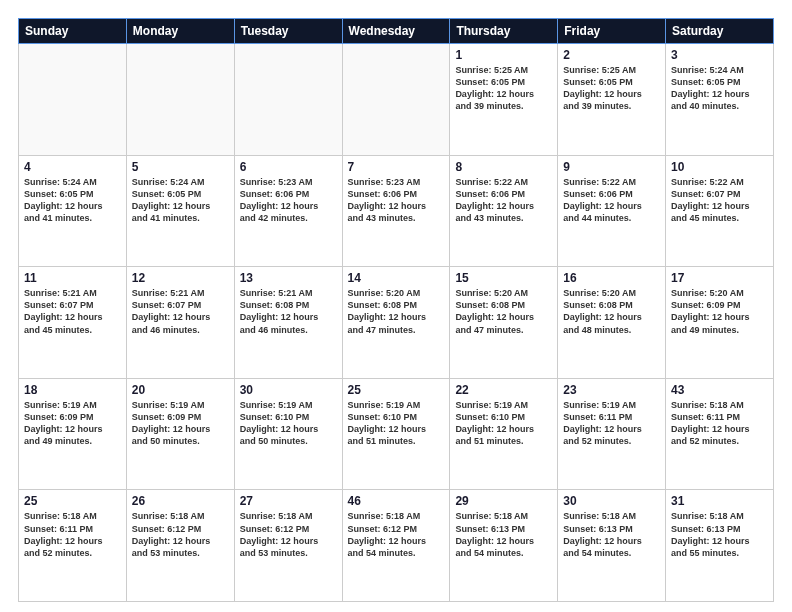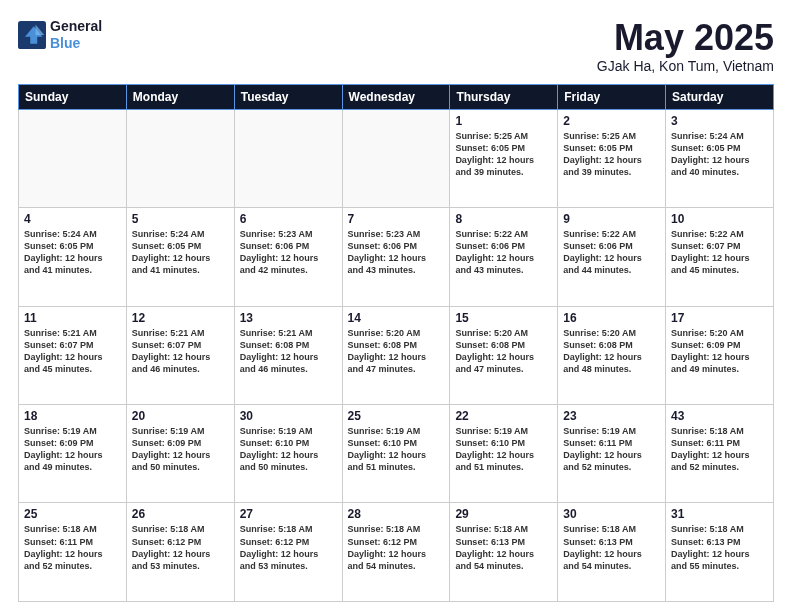--- a/index.html
+++ b/index.html
@@ -99,37 +99,20 @@
       border-collapse: collapse;
     }
     thead th {
       width: calc(100% / 7);
     }
   </style>
 </head>
 <body>
 
 <div class="page">
-  <div class="header">
-    <div class="logo">
-      <svg class="logo-icon" viewBox="0 0 32 32">
-        <rect x="0" y="0" width="32" height="32" fill="#1a3a6e" rx="3"></rect>
-        <polygon points="18,6 28,18 22,18 22,26 14,26 14,18 8,18" fill="#4a90d9"></polygon>
-        <polygon points="20,4 30,16 20,16" fill="#7ab8f0" opacity="0.7"></polygon>
-      </svg>
-      <div class="logo-text">
-        <div>General</div>
-        <div><span>Blue</span></div>
-      </div>
-    </div>
-    <div class="title-block">
-      <div class="month-title">May 2025</div>
-      <div class="subtitle">GJak Ha, Kon Tum, Vietnam</div>
-    </div>
-  </div>
 
   <table class="calendar">
     <thead>
       <tr>
       <th>Sunday</th>
           <th>Monday</th>
           <th>Tuesday</th>
           <th>Wednesday</th>
           <th>Thursday</th>
           <th>Friday</th>
@@ -333,21 +316,21 @@
 and 53 minutes.</div>
           </td>
           <td>
             <span class="day-num">27</span>
             <div class="day-info" style="white-space: pre-line;">Sunrise: 5:18 AM
 Sunset: 6:12 PM
 Daylight: 12 hours
 and 53 minutes.</div>
           </td>
           <td>
-            <span class="day-num">28</span>
+            <span class="day-num">46</span>
             <div class="day-info" style="white-space: pre-line;">Sunrise: 5:18 AM
 Sunset: 6:12 PM
 Daylight: 12 hours
 and 54 minutes.</div>
           </td>
           <td>
             <span class="day-num">29</span>
             <div class="day-info" style="white-space: pre-line;">Sunrise: 5:18 AM
 Sunset: 6:13 PM
 Daylight: 12 hours

